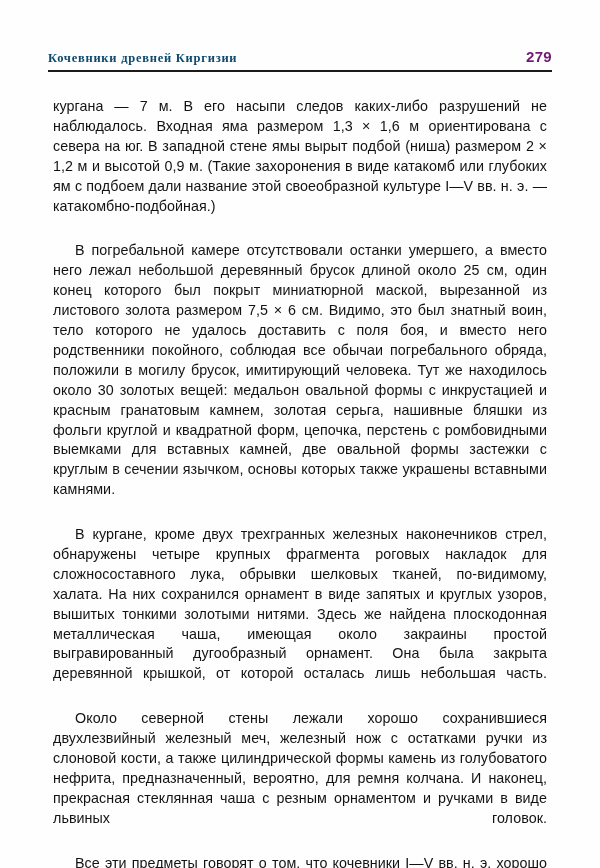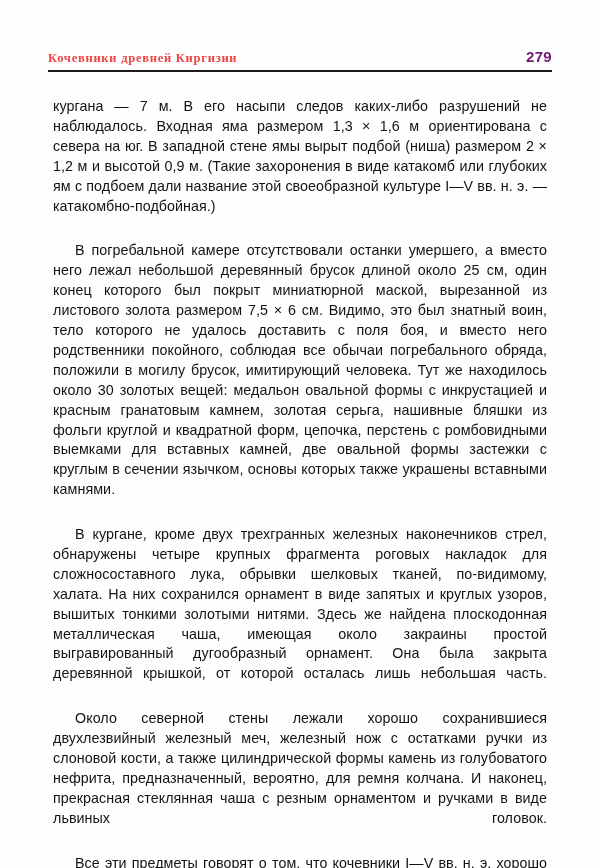--- a/index.html
+++ b/index.html
@@ -36,21 +36,21 @@
     display: flex;
     align-items: baseline;
     justify-content: space-between;
     height: 18px;
   }
   .running-head {
     font-family: "Liberation Serif", "DejaVu Serif", serif;
     font-weight: bold;
     font-size: 12.5px;
     letter-spacing: 0.75px;
-    color: #ef4444;
+    color: #0c4a6e;
     white-space: nowrap;
     text-align: center;
   }
   .folio {
     font-family: "Liberation Sans", "DejaVu Sans", sans-serif;
     font-weight: bold;
     font-size: 15px;
     letter-spacing: 0.3px;
     color: #701a75;
   }

